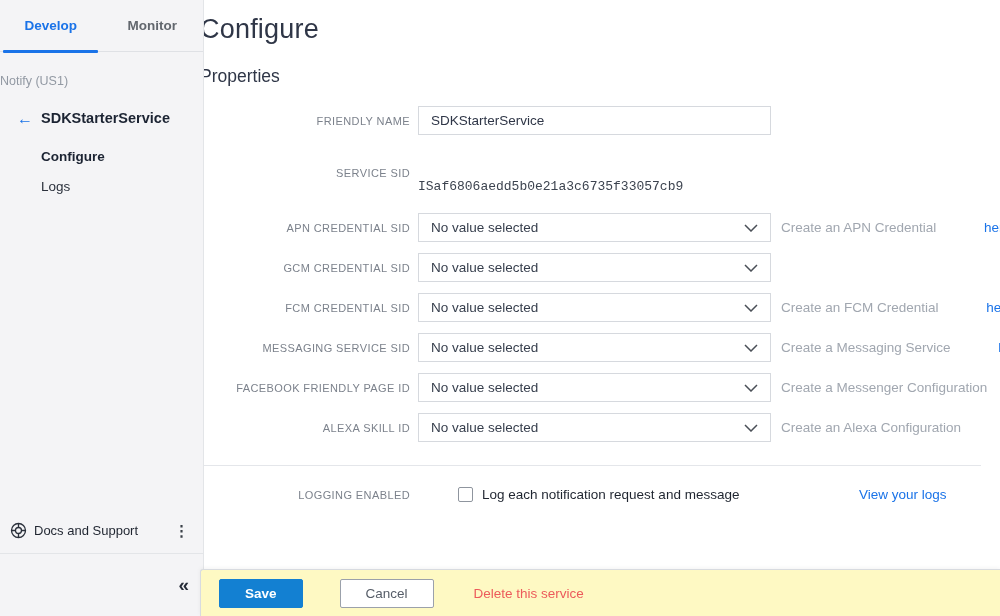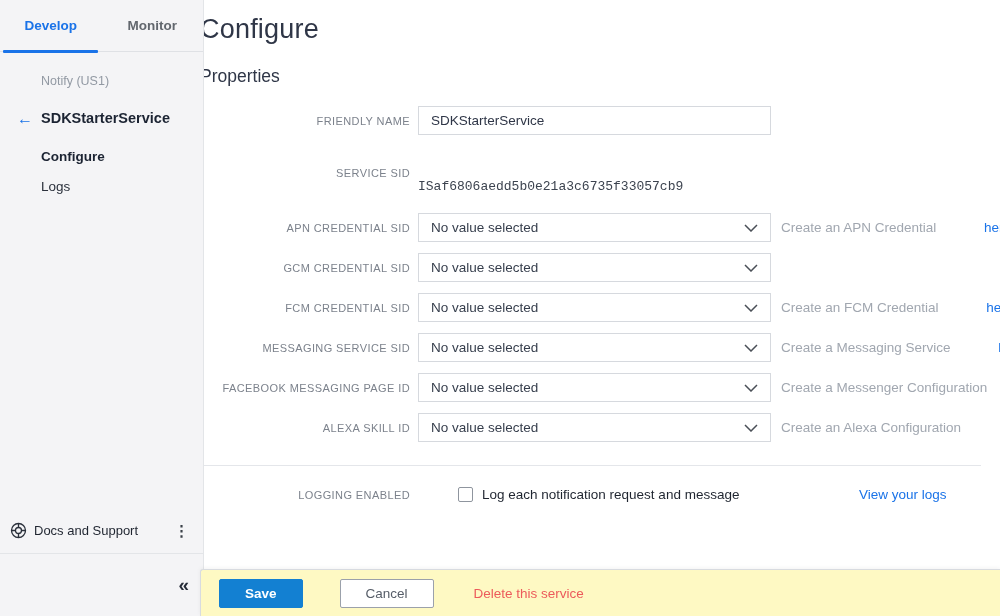--- a/index.html
+++ b/index.html
@@ -8,21 +8,21 @@
 
   
   .sidebar { position:fixed; left:0; top:0; width:204px; height:616px;
              background:#f4f4f6; border-right:1px solid #e3e5e8; }
   .tabs { display:flex; height:52px; border-bottom:1px solid #dfe1e5; }
   .tab { flex:1; text-align:center; line-height:52px; font-size:13.5px;
          font-weight:700; color:#62676e; cursor:pointer; position:relative; }
   .tab.active { color:#1a73e8; }
   .tab.active::after { content:""; position:absolute; left:3px; right:4px;
          bottom:-2px; height:3px; background:#1a73e8; border-radius:1px; }
-  .side-section-label { margin-top:22px; padding-left:41px; font-size:12.5px;
+  .side-section-label { margin-top:22px; font-size:12.5px;
          color:#9299a3; }
   .service-row { margin-top:22px; position:relative; }
   .back-arrow { position:absolute; left:17px; top:0px; color:#1a73e8;
          font-size:16px; font-weight:700; cursor:pointer; }
   .service-name { padding-left:41px; font-size:14.5px; font-weight:700;
          color:#1b2332; }
   .side-nav-item { padding-left:41px; font-size:13.5px; color:#2b313c;
          margin-top:15px; cursor:pointer; }
   .side-nav-item.active { font-weight:700; margin-top:23px; color:#1b2332; }
   .side-footer { position:absolute; bottom:0; left:0; width:100%; }
@@ -171,21 +171,21 @@
       <div class="select-box">
         <span class="select-value">No value selected</span>
         <svg width="14" height="8" viewBox="0 0 14 8">
             <path d="M1 1l6 6 6-6" fill="none" stroke="#4a4f57" stroke-width="1.5"></path>
           </svg>
       </div>
       <div class="help-text"><span>Create a Messaging Service </span><a class="link">here</a></div>
     </div>
 
     <div class="row">
-      <div class="row-label">FACEBOOK MESSAGING PAGE ID</div>
+      <div class="row-label">FACEBOOK FRIENDLY PAGE ID</div>
       <div class="select-box">
         <span class="select-value">No value selected</span>
         <svg width="14" height="8" viewBox="0 0 14 8">
             <path d="M1 1l6 6 6-6" fill="none" stroke="#4a4f57" stroke-width="1.5"></path>
           </svg>
       </div>
       <div class="help-text"><span>Create a Messenger Configuration </span><a class="link">here</a></div>
     </div>
 
     <div class="row">

